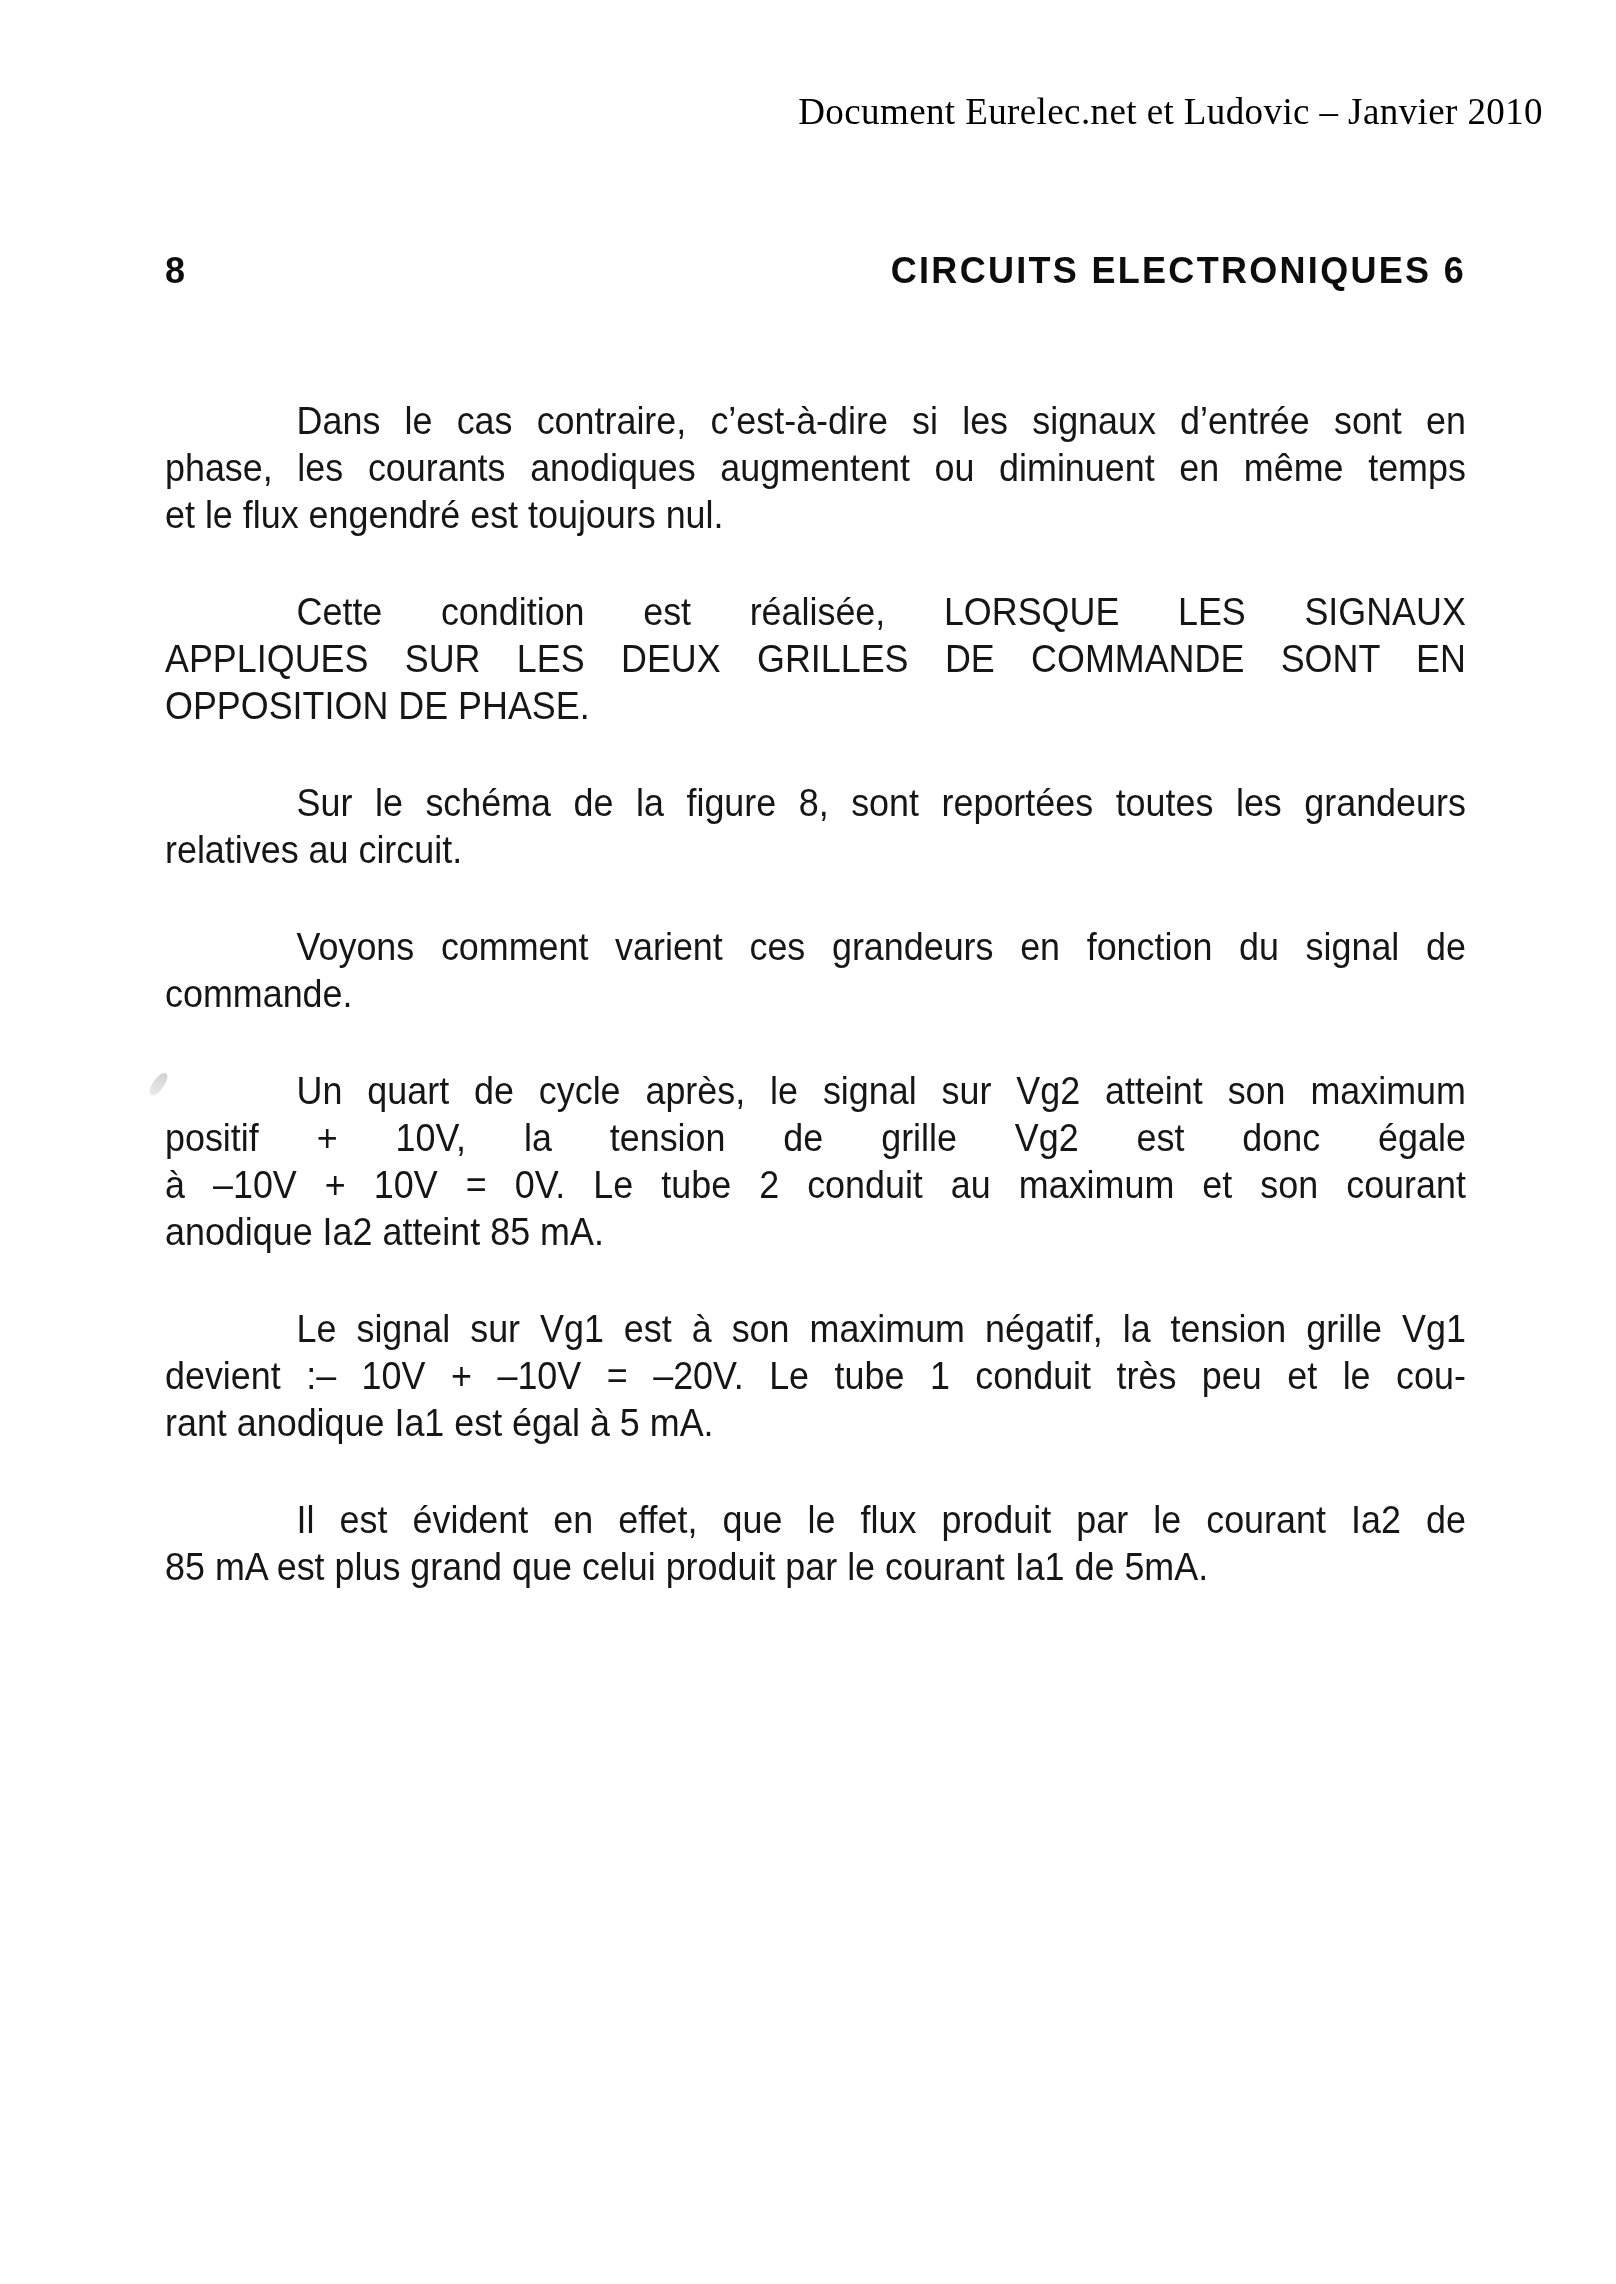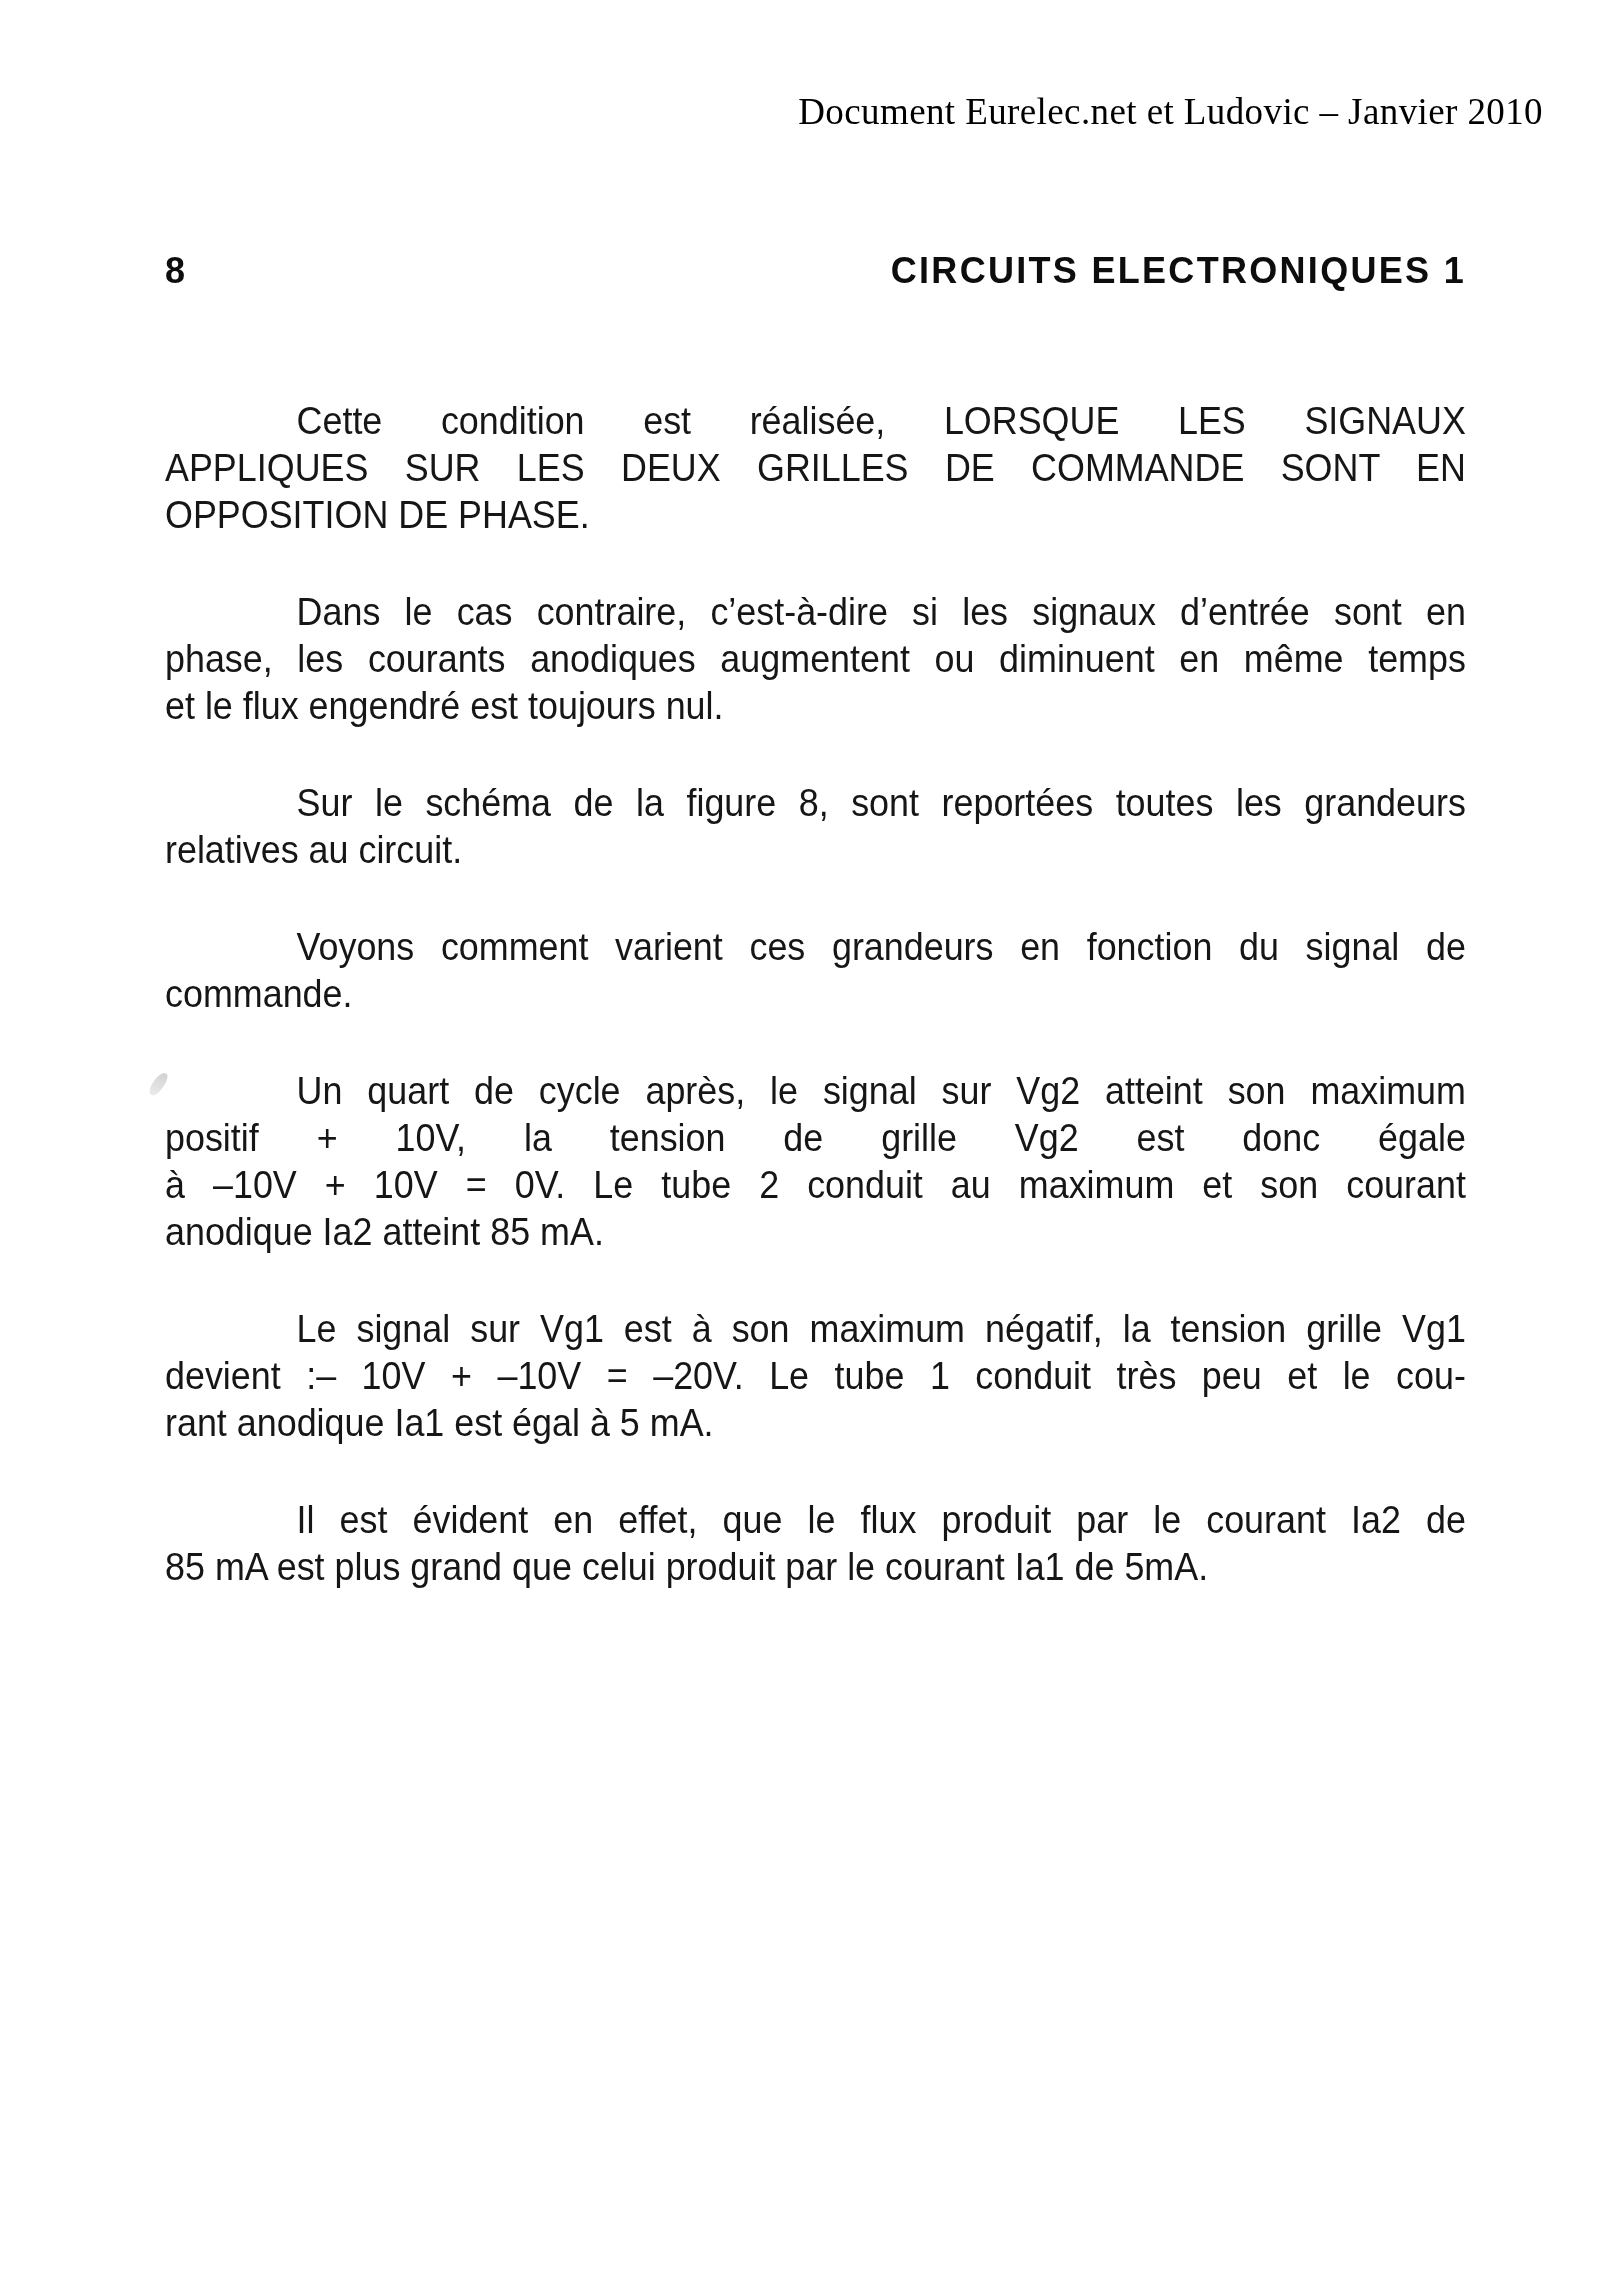--- a/index.html
+++ b/index.html
@@ -91,37 +91,37 @@
     opacity: 0.75;
   }
 </style>
 </head>
 <body>
 
 <div class="watermark">Document Eurelec.net et Ludovic – Janvier 2010</div>
 
 <div class="page-header">
   <span class="pagenum">8</span>
-  <span class="title">CIRCUITS ELECTRONIQUES 1</span>
+  <span class="title">CIRCUITS ELECTRONIQUES 6</span>
 </div>
 
 <div class="scan-artifact"></div>
 
 <div class="body-text">
 
   <div class="para">
+    <div class="t-line first">Dans le cas contraire, c’est-à-dire si les signaux d’entrée sont en</div>
+    <div class="t-line">phase, les courants anodiques augmentent ou diminuent en même temps</div>
+    <div class="t-line lastline">et le flux engendré est toujours nul.</div>
+  </div>
+
+  <div class="para">
     <div class="t-line first">Cette condition est réalisée, LORSQUE LES SIGNAUX</div>
     <div class="t-line">APPLIQUES SUR LES DEUX GRILLES DE COMMANDE SONT EN</div>
     <div class="t-line lastline">OPPOSITION DE PHASE.</div>
-  </div>
-
-  <div class="para">
-    <div class="t-line first">Dans le cas contraire, c’est-à-dire si les signaux d’entrée sont en</div>
-    <div class="t-line">phase, les courants anodiques augmentent ou diminuent en même temps</div>
-    <div class="t-line lastline">et le flux engendré est toujours nul.</div>
   </div>
 
   <div class="para">
     <div class="t-line first">Sur le schéma de la figure 8, sont reportées toutes les grandeurs</div>
     <div class="t-line lastline">relatives au circuit.</div>
   </div>
 
   <div class="para">
     <div class="t-line first">Voyons comment varient ces grandeurs en fonction du signal de</div>
     <div class="t-line lastline">commande.</div>

